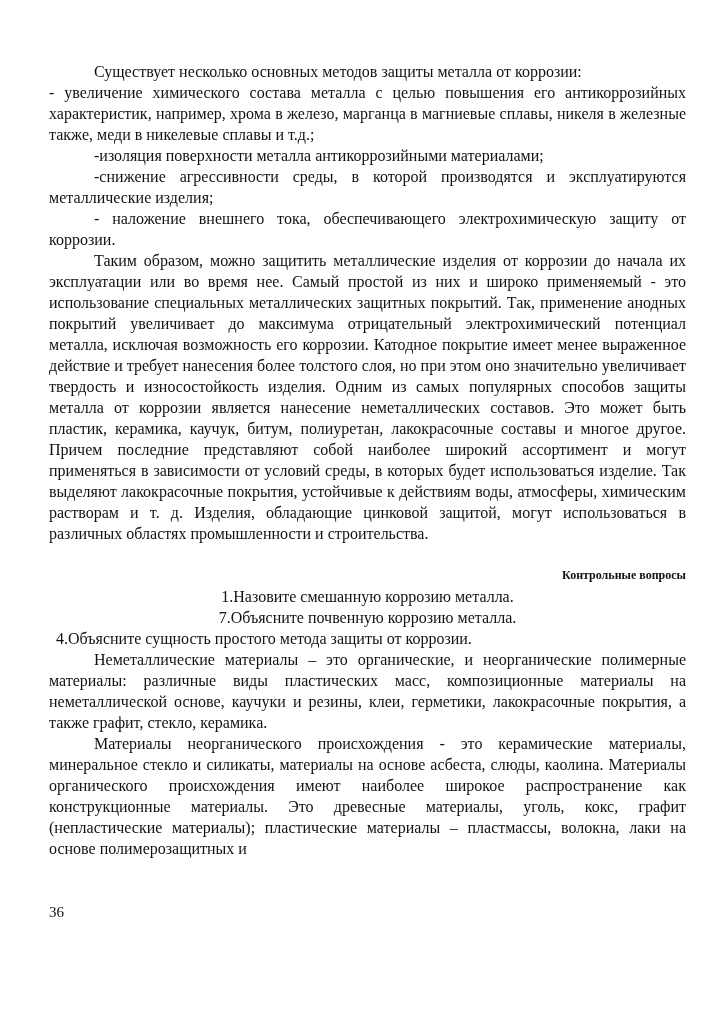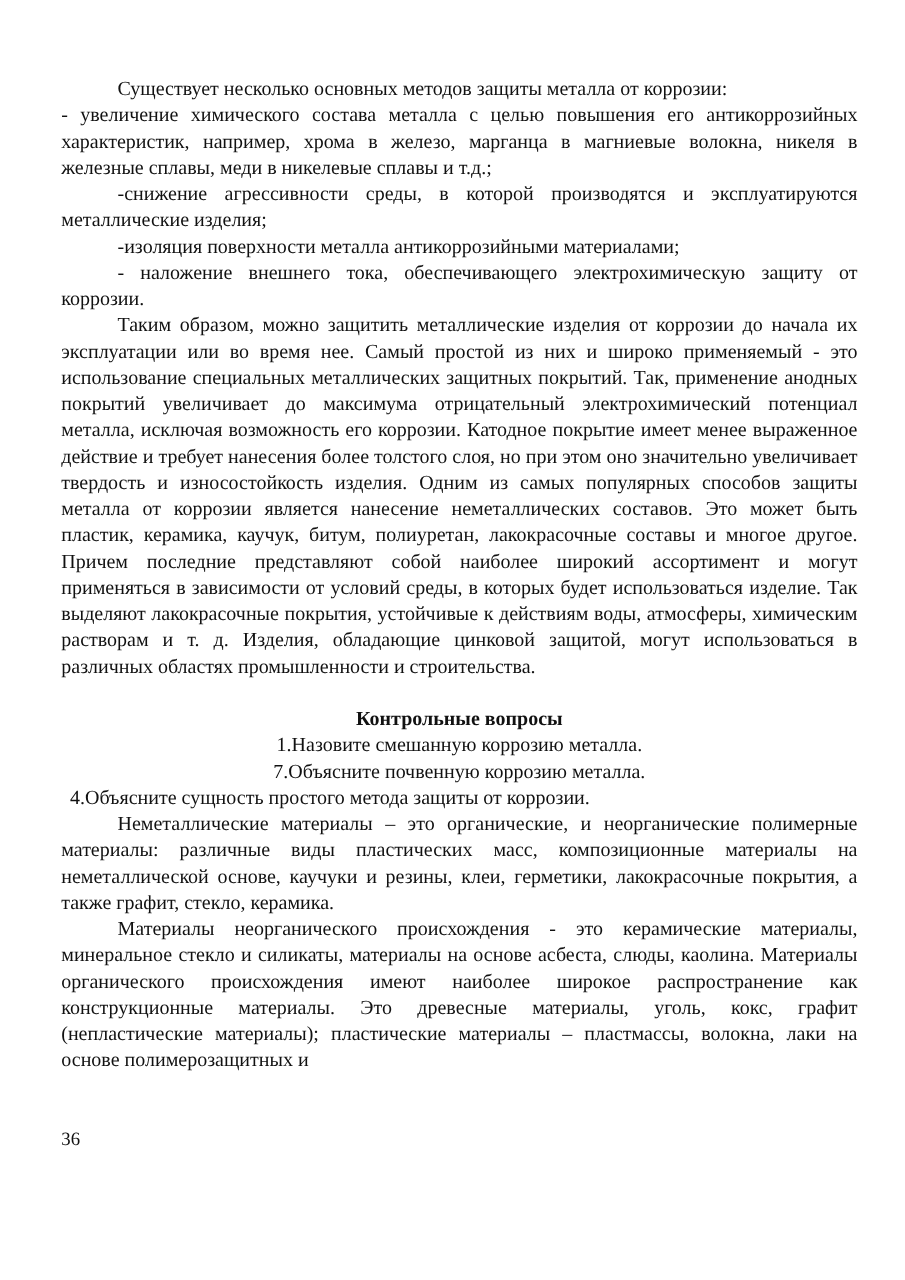--- a/index.html
+++ b/index.html
@@ -21,25 +21,25 @@
   .body-text p {
     margin: 0;
     font-size: 16px;
     line-height: 21px;
     text-align: justify;
   }
   p.indent {
     text-indent: 45px;
   }
   .questions-heading {
-    font-size: 16px;
+    font-size: 12px;
     line-height: 21px;
     font-weight: bold;
     margin: 21px 0 0 0;
-    text-align: center;
+    text-align: right;
     font-family: Liberation Serif, serif;
   }
   p.question {
     text-align: center;
   }
   p.question-indented {
     text-align: left;
     padding-left: 7px;
   }
   .section-heading {
@@ -59,23 +59,23 @@
     color: #111111;
   }
 </style>
 </head>
 <body>
 
 <div class="page">
   <div class="body-text">
 
     <p class="indent">Существует несколько основных методов защиты металла от коррозии:</p>
-    <p>- увеличение химического состава металла с целью повышения его антикоррозийных характеристик, например, хрома в железо, марганца в магниевые волокна, никеля в железные сплавы, меди в никелевые сплавы и т.д.;</p>
+    <p>- увеличение химического состава металла с целью повышения его антикоррозийных характеристик, например, хрома в железо, марганца в магниевые сплавы, никеля в железные также, меди в никелевые сплавы и т.д.;</p>
+    <p class="indent">-изоляция поверхности металла антикоррозийными материалами;</p>
     <p class="indent">-снижение агрессивности среды, в которой производятся и эксплуатируются металлические изделия;</p>
-    <p class="indent">-изоляция поверхности металла антикоррозийными материалами;</p>
     <p class="indent">- наложение внешнего тока, обеспечивающего электрохимическую защиту от коррозии.</p>
     <p class="indent">Таким образом, можно защитить металлические изделия от коррозии до начала их эксплуатации или во время нее. Самый простой из них и широко применяемый - это использование специальных металлических защитных покрытий. Так, применение анодных покрытий увеличивает до максимума отрицательный электрохимический потенциал металла, исключая возможность его коррозии. Катодное покрытие имеет менее выраженное действие и требует нанесения более толстого слоя, но при этом оно значительно увеличивает твердость и износостойкость изделия. Одним из самых популярных способов защиты металла от коррозии является нанесение неметаллических составов. Это может быть пластик, керамика, каучук, битум, полиуретан, лакокрасочные составы и многое другое. Причем последние представляют собой наиболее широкий ассортимент и могут применяться в зависимости от условий среды, в которых будет использоваться изделие. Так выделяют лакокрасочные покрытия, устойчивые к действиям воды, атмосферы, химическим растворам и т. д. Изделия, обладающие цинковой защитой, могут использоваться в различных областях промышленности и строительства.</p>
 
     <h3 class="questions-heading">Контрольные вопросы</h3>
     <p class="question">1.Назовите смешанную коррозию металла.</p>
     <p class="question">7.Объясните почвенную коррозию металла.</p>
     <p class="question-indented">4.Объясните сущность простого метода защиты от коррозии.</p>
 
     <p class="indent">Неметаллические материалы – это органические, и неорганические полимерные материалы: различные виды пластических масс, композиционные материалы на неметаллической основе, каучуки и резины, клеи, герметики, лакокрасочные покрытия, а также графит, стекло, керамика.</p>
     <p class="indent">Материалы неорганического происхождения - это керамические материалы, минеральное стекло и силикаты, материалы на основе асбеста, слюды, каолина.  Материалы органического происхождения имеют наиболее широкое распространение как конструкционные материалы. Это древесные материалы, уголь, кокс, графит (непластические материалы); пластические материалы – пластмассы, волокна, лаки на основе полимерозащитных и</p>

